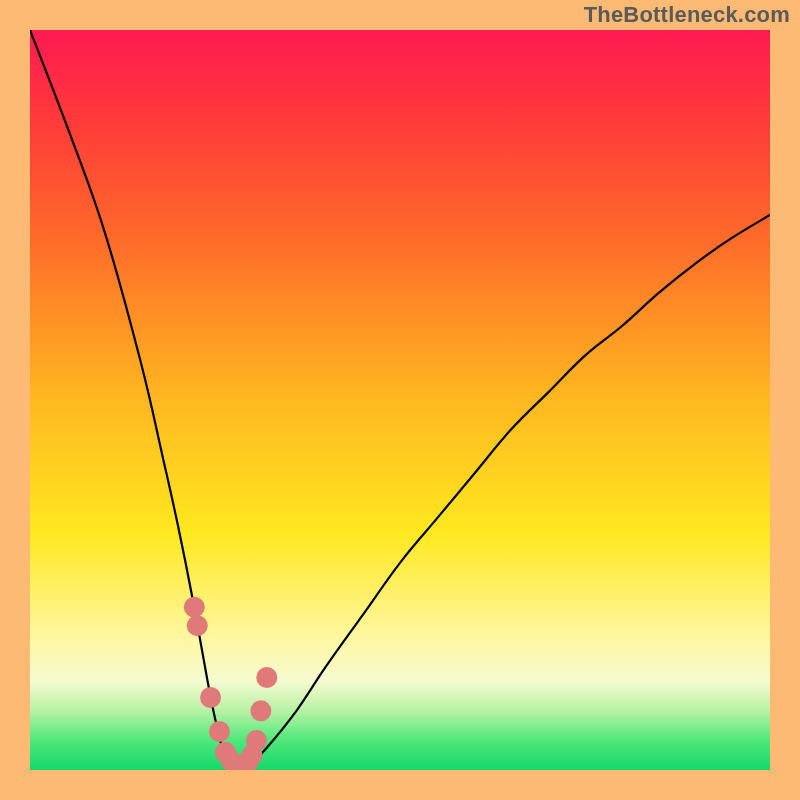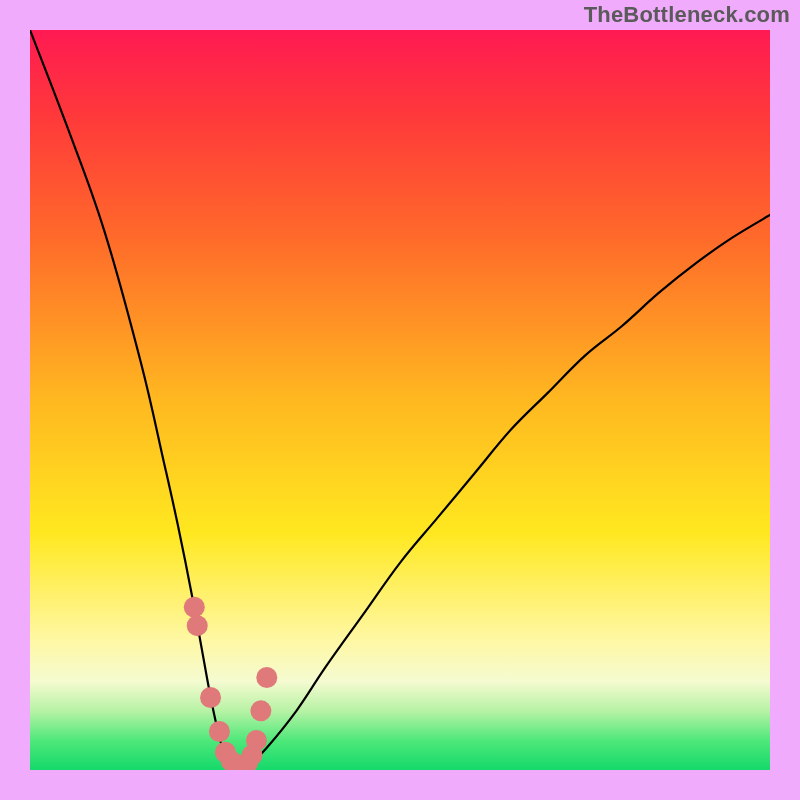--- a/index.html
+++ b/index.html
@@ -6,21 +6,21 @@
     margin: 0;
     padding: 0;
     width: 800px;
     height: 800px;
     background: #000;
     overflow: hidden;
   }
   .frame {
     position: absolute;
     inset: 0;
-    background: #f0abfc;
+    background: #fdba74;
   }
   .plot-area {
     position: absolute;
     left: 30px;
     top: 30px;
     width: 740px;
     height: 740px;
     overflow: hidden;
   }
   .gradient {

